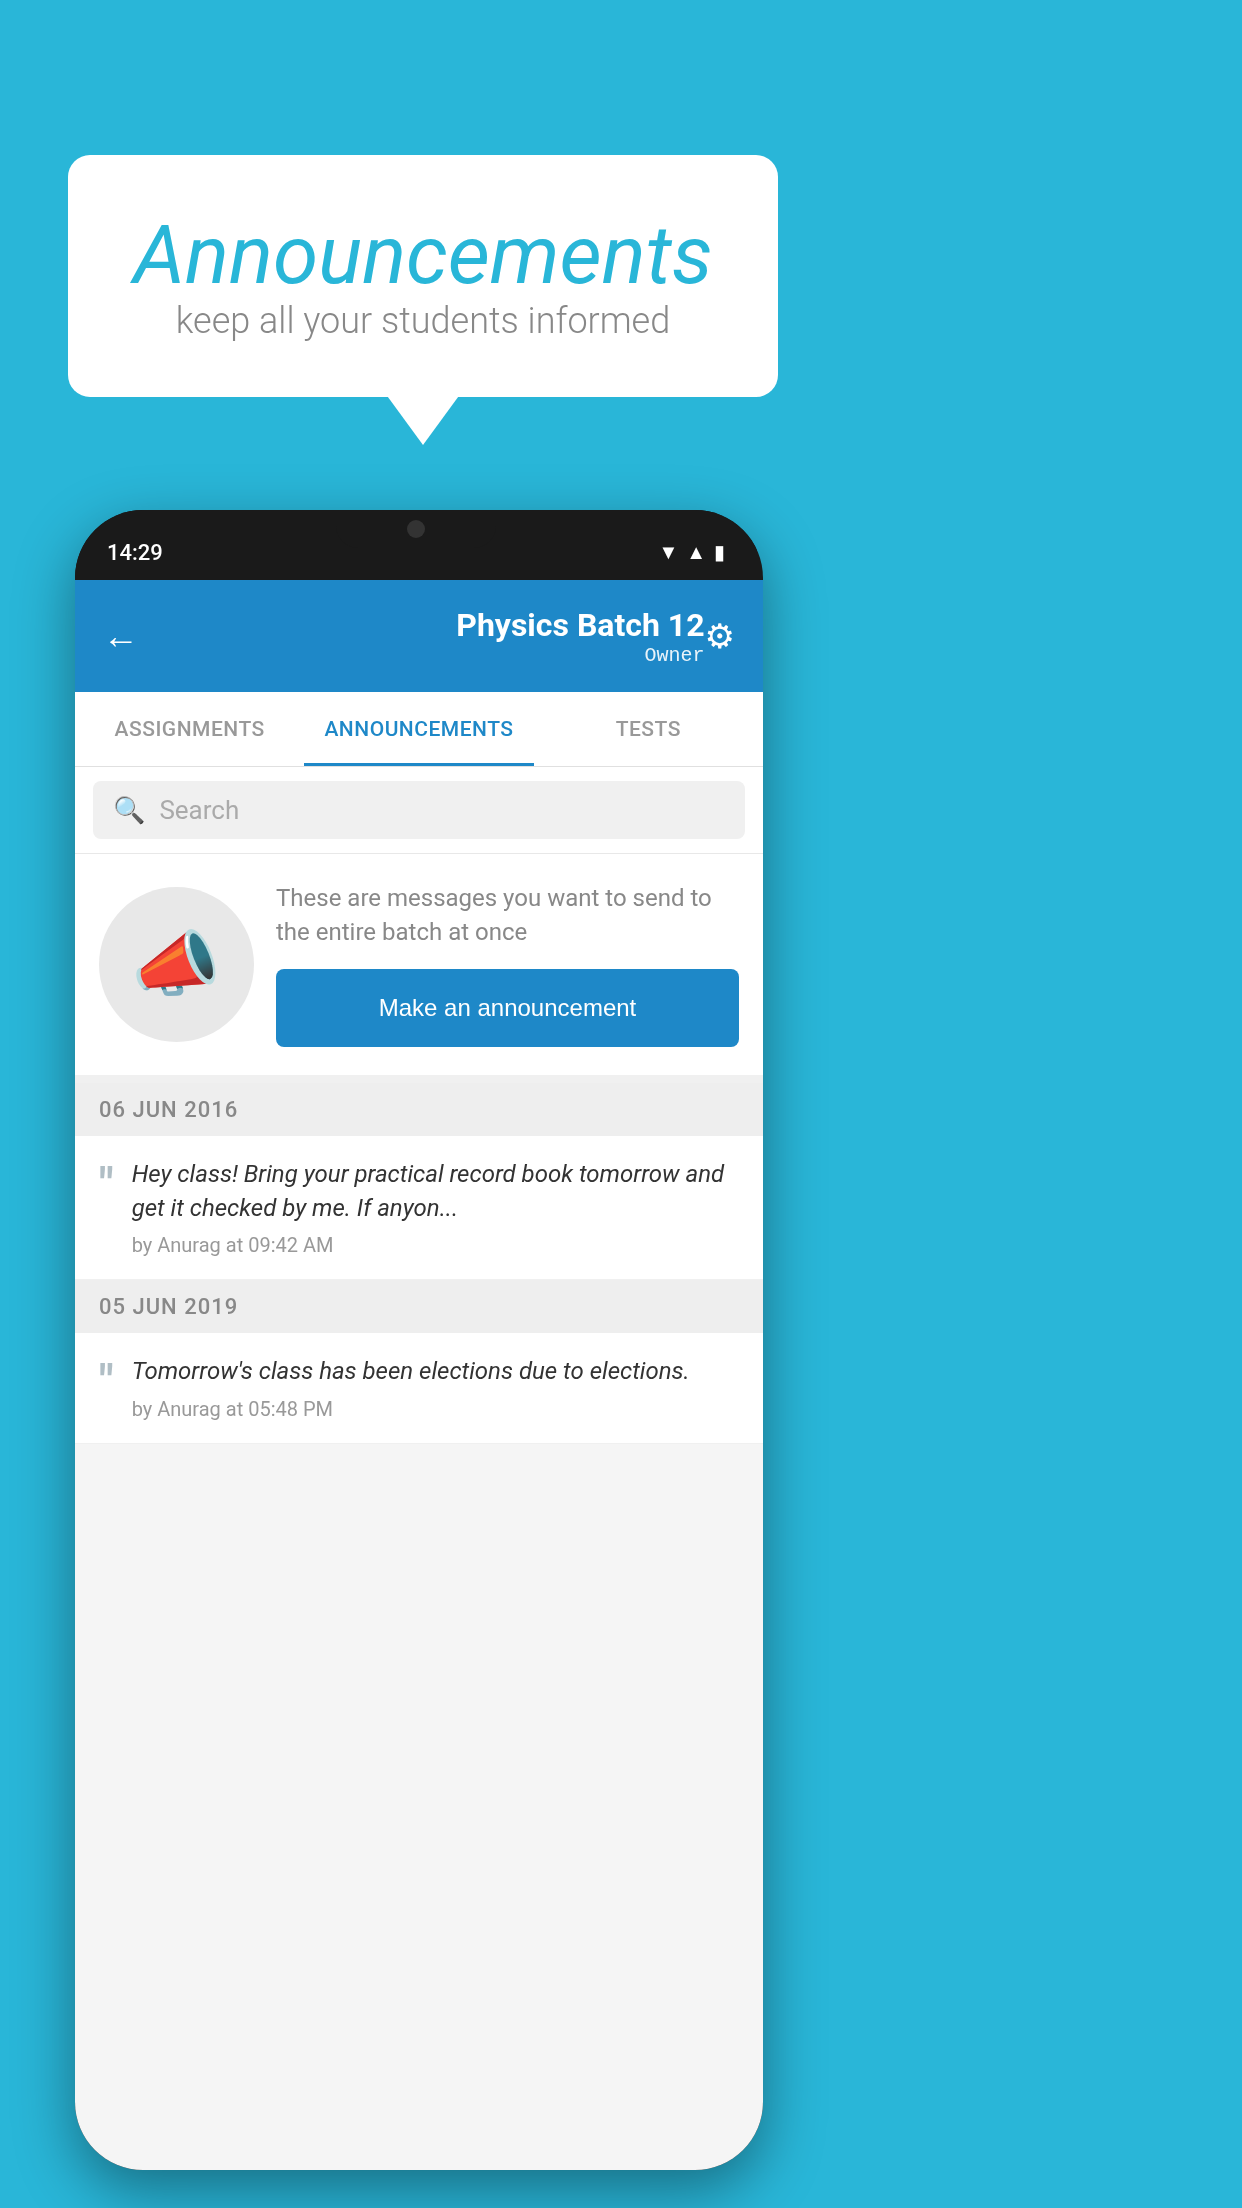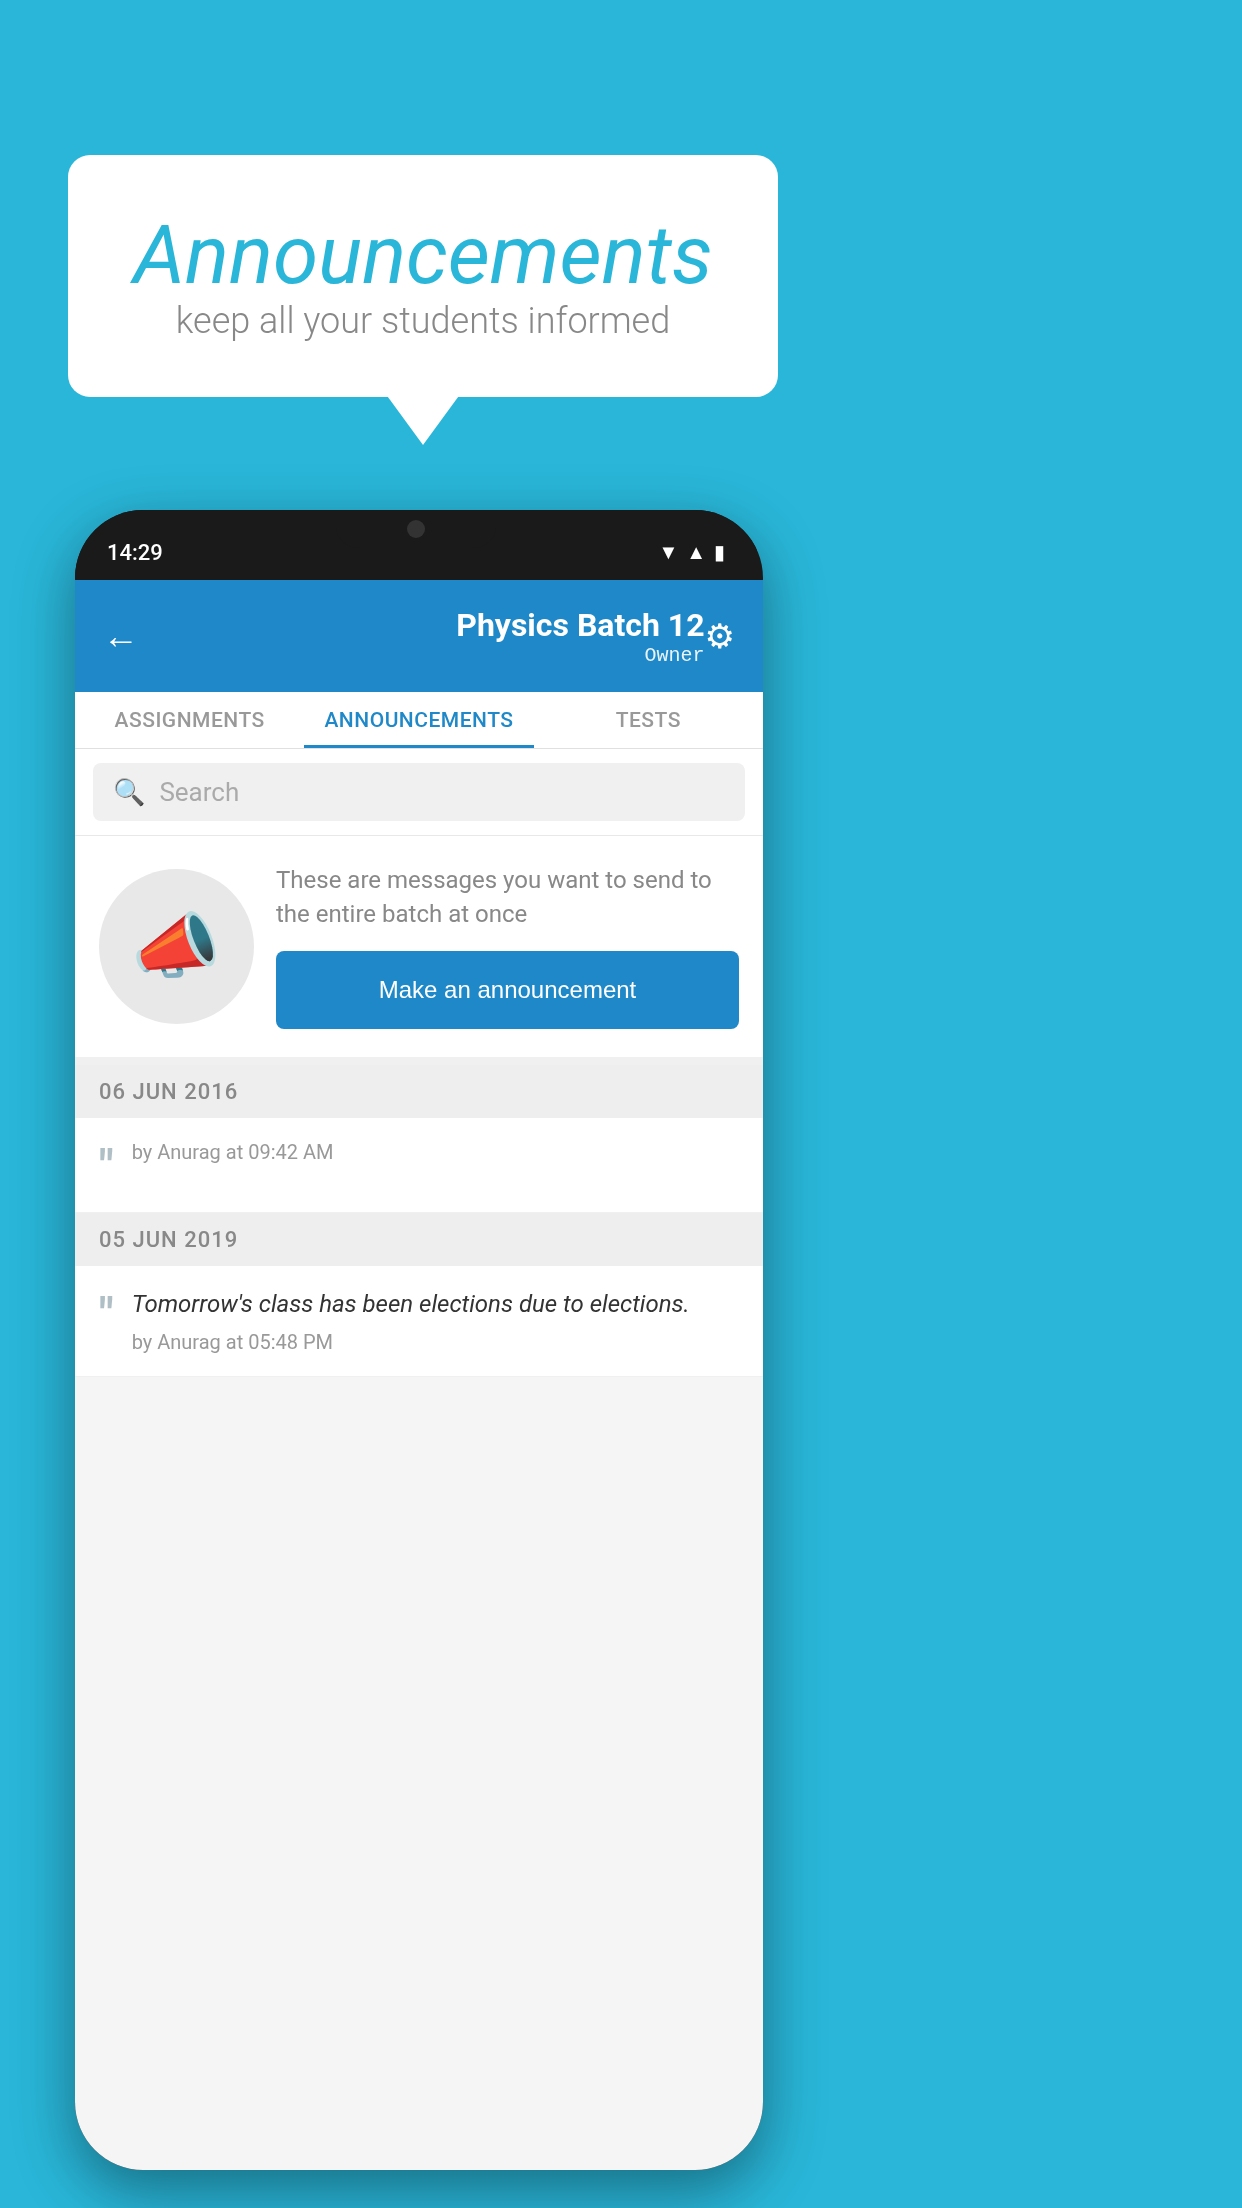--- a/index.html
+++ b/index.html
@@ -172,21 +172,21 @@
 
     .header-gear {
       color: white;
       font-size: 34px;
     }
 
     
     .tabs-bar {
       background: white;
       display: flex;
-      height: 57px;
+      height: 75px;
       border-bottom: 1px solid #e0e0e0;
     }
 
     .tab {
       flex: 1;
       display: flex;
       align-items: center;
       justify-content: center;
       font-size: 21px;
       font-weight: 500;
@@ -402,20 +402,21 @@
       </div>
     </div>
 
     <div class="date-separator">
       <span class="date-text">06  JUN  2016</span>
     </div>
 
     <div class="announcement-item">
       <span class="quote-icon">"</span>
       <div class="announcement-content">
+        <div class="announcement-text">Hey class! Bring your practical record book tomorrow and get it checked by me. If anyon...</div>
         <div class="announcement-meta">by Anurag at 09:42 AM</div>
       </div>
     </div>
 
     <div class="date-separator">
       <span class="date-text">05  JUN  2019</span>
     </div>
 
     <div class="announcement-item">
       <span class="quote-icon">"</span>

